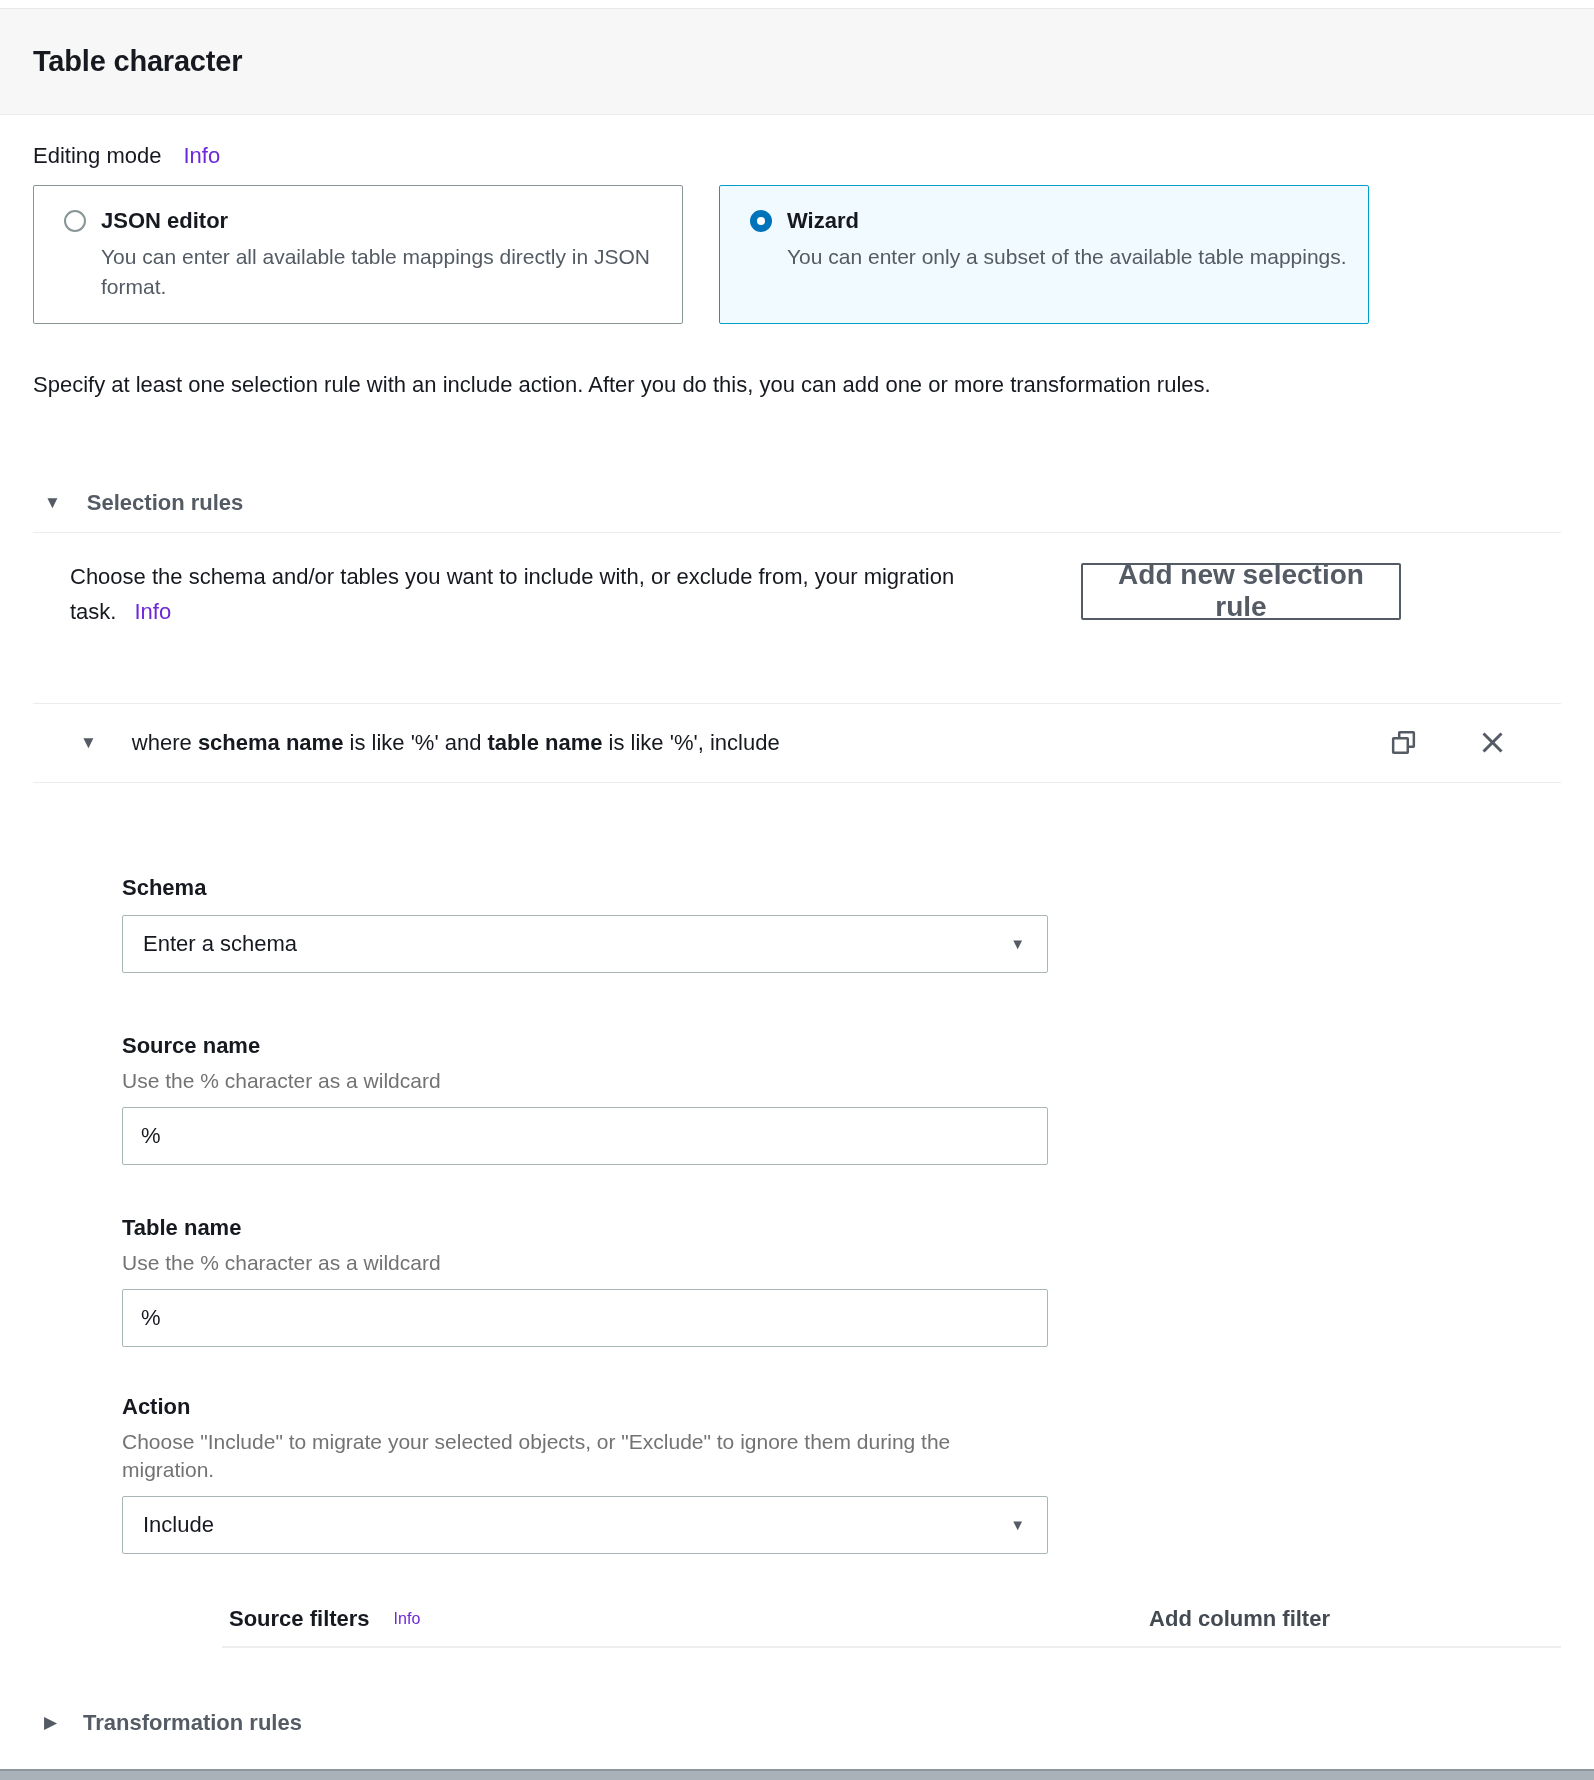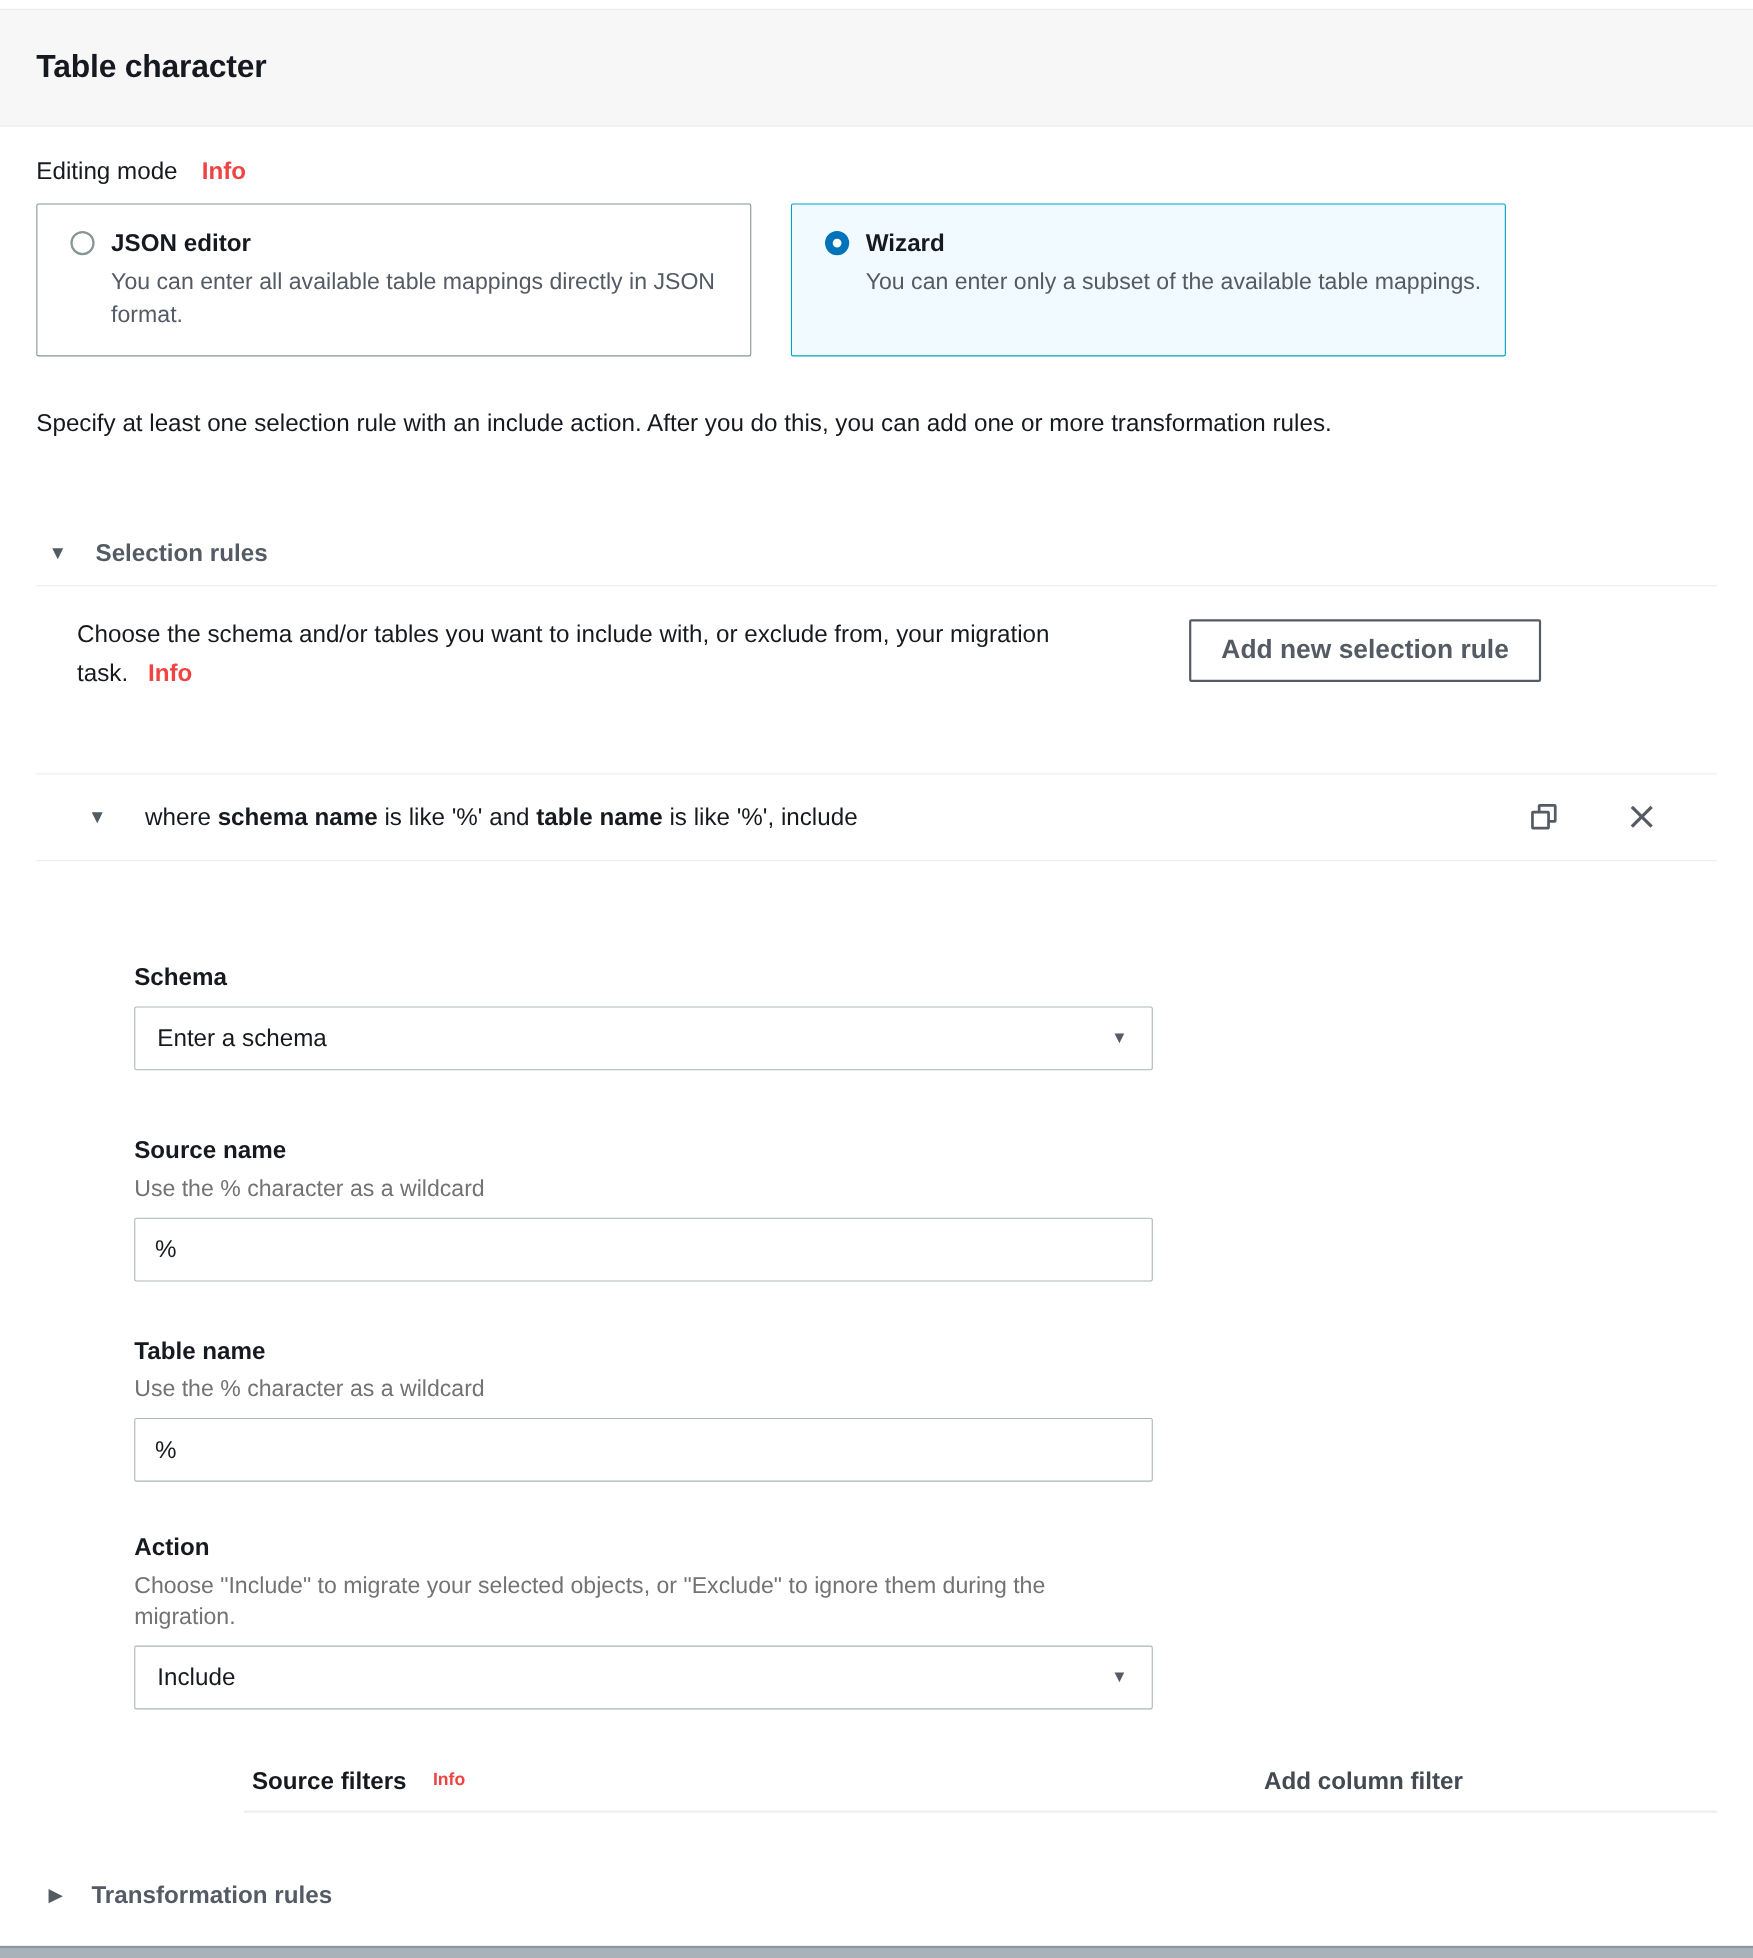--- a/index.html
+++ b/index.html
@@ -15,21 +15,21 @@
     background:#f7f7f8;
     border-top:1px solid #e7eaea;
     border-bottom:1px solid #eaeded;
     padding:36px 33px;
   }
   .page-title { font-size:29px; font-weight:700; letter-spacing:-0.2px; }
 
   .main { padding:0 33px; }
 
   .editing-mode-row { margin-top:26px; font-size:22px; line-height:30px; display:flex; gap:22px; align-items:baseline; }
-  .info-link { color:#ef4444; font-weight:700; text-decoration:none; cursor:pointer; }
+  .info-link { color:#6d28d9; font-weight:400; text-decoration:none; cursor:pointer; }
 
   .cards { display:flex; gap:36px; margin-top:14px; }
   .card {
     width:650px; border:1px solid #879596; border-radius:2px;
     background:#fff; padding:20px 12px 20px 30px; cursor:pointer;
   }
   .card.selected { border-color:#00a1c9; background:#f1faff; }
   .card-head { display:flex; align-items:center; gap:15px; }
   .radio { width:22px; height:22px; border-radius:50%; background:#fff; flex:0 0 auto; }
   .radio.checked { border:7px solid #0073bb; }
@@ -47,21 +47,21 @@
   .caret { color:#545b64; font-size:17px; line-height:1; }
   .divider { border:none; border-top:1px solid #eaeded; margin:16px 0 0 0; }
 
   .rule-intro-row { position:relative; margin-top:26px; padding-left:37px; min-height:112px; }
   .choose-text { width:915px; font-size:22px; line-height:1.6; margin:0; }
   .choose-text .info-link { margin-left:18px; }
   .add-rule-btn {
     position:absolute; top:4px; right:160px;
     width:320px; height:57px;
     background:#fff; border:2px solid #545b64; border-radius:2px;
-    color:#545b64; font-size:24px; font-weight:700;
+    color:#545b64; font-size:28px; font-weight:700;
     font-family:inherit; display:flex; align-items:center; justify-content:center;
     cursor:pointer;
   }
 
   .rule-header-row {
     margin-top:32px; border-top:1px solid #eaeded; border-bottom:1px solid #eaeded;
     padding:24px 0 24px 47px; display:flex; align-items:center;
   }
   .rule-summary { margin-left:35px; font-size:22px; line-height:30px; }
   .rule-summary b { font-weight:700; }

